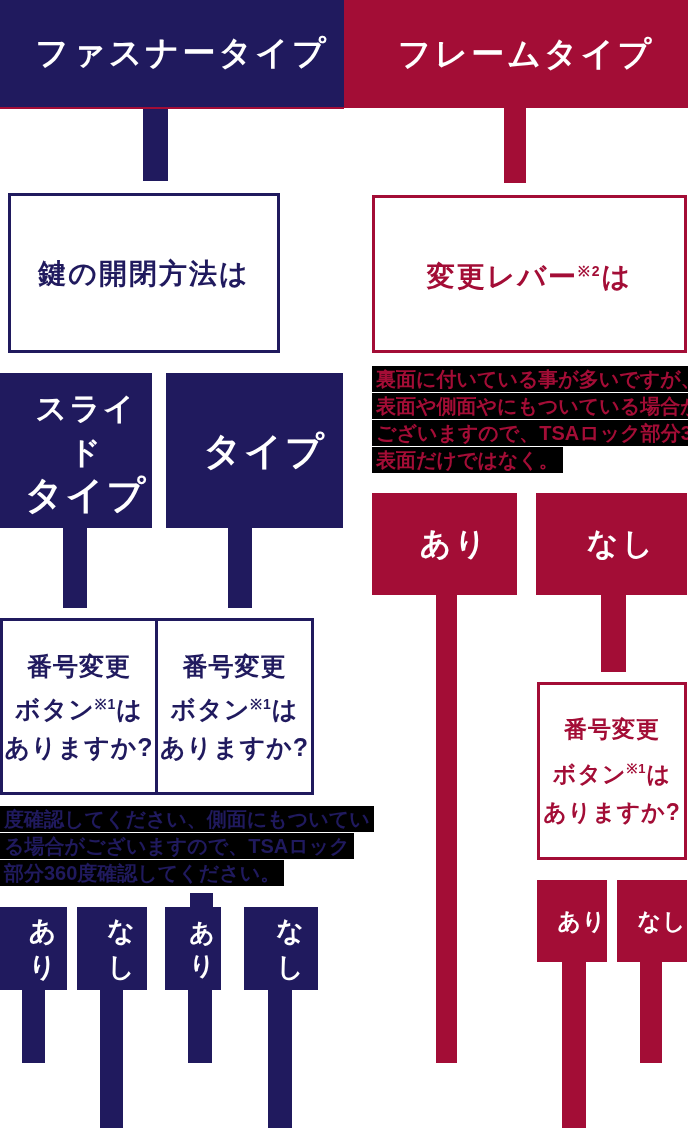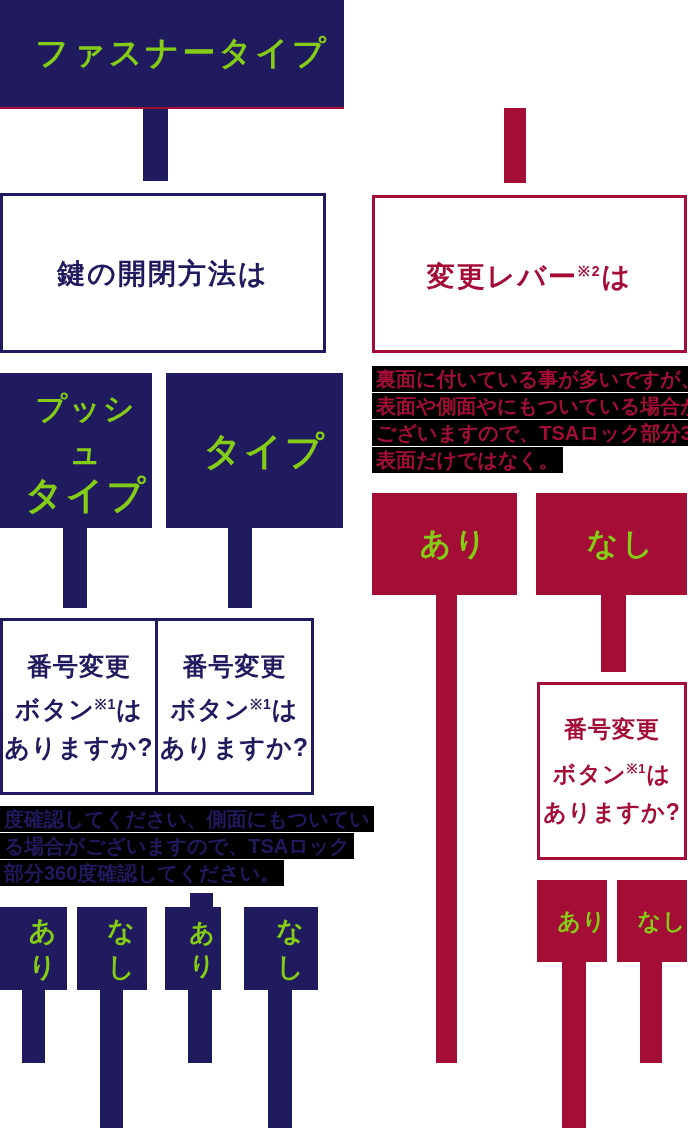--- a/index.html
+++ b/index.html
@@ -5,21 +5,21 @@
   html,body{margin:0;padding:0;background:#ffffff;}
   #canvas{
     position:relative;width:688px;height:1128px;background:#ffffff;overflow:hidden;
     font-family:"Liberation Sans", sans-serif;
   }
   .abs{position:absolute;box-sizing:border-box;}
   .navy-bg{background:#201a5e;}
   .crim-bg{background:#a30d36;}
   .navy-tx{color:#201a5e;}
   .crim-tx{color:#a30d36;}
-  .white-tx{color:#84cc16;padding-left:20px;}
+  .white-tx{color:#ffffff;padding-left:20px;}
   .center{display:flex;flex-direction:column;justify-content:center;align-items:center;text-align:center;}
   .hdr{font-size:33px;font-weight:bold;letter-spacing:3px;}
   .qbox{background:#ffffff;border:3px solid;}
   .qbox.navy-q{border-color:#201a5e;}
   .qbox.crim-q{border-color:#a30d36;}
   .qtext{font-size:28px;font-weight:bold;line-height:55px;letter-spacing:2px;}
   .typebox-l1{font-size:31px;font-weight:900;line-height:44px;letter-spacing:2px;}
   .typebox-l2{font-size:38px;font-weight:bold;line-height:40px;letter-spacing:2px;}
   .numq-line{font-size:25px;font-weight:bold;line-height:38px;letter-spacing:1px;}
   .numq-line-sm{font-size:23px;font-weight:bold;line-height:39px;letter-spacing:1px;}
@@ -40,26 +40,26 @@
 
 <div id="canvas">
 
   <div class="abs navy-bg center hdr white-tx" style="left:0;top:0;width:344px;height:107px;">
     <span>ファスナータイプ</span>
   </div>
   <div class="abs crim-bg" style="left:0;top:107px;width:344px;height:2px;"></div>
 
   <div class="abs navy-bg" style="left:143px;top:109px;width:25px;height:72px;"></div>
 
-  <div class="abs qbox navy-q center" style="left:0;top:193px;width:326px;height:160px;">
+  <div class="abs qbox navy-q center" style="left:8px;top:193px;width:272px;height:160px;">
     <span class="qtext navy-tx">鍵の開閉方法は</span>
   </div>
 
   <div class="abs navy-bg center white-tx" style="left:0;top:373px;width:152px;height:155px;">
-    <span class="typebox-l1">プッシュ</span>
+    <span class="typebox-l1">スライド</span>
     <span class="typebox-l2">タイプ</span>
   </div>
 
   <div class="abs navy-bg center white-tx" style="left:166px;top:373px;width:177px;height:155px;">
     <span class="typebox-l2">タイプ</span>
   </div>
 
   <div class="abs navy-bg" style="left:63px;top:528px;width:24px;height:80px;"></div>
   <div class="abs navy-bg" style="left:228px;top:528px;width:24px;height:80px;"></div>
 
@@ -96,20 +96,23 @@
   </div>
   <div class="abs navy-bg center white-tx ans-l" style="left:244px;top:907px;width:74px;height:83px;">
     <span>なし</span>
   </div>
 
   <div class="abs navy-bg" style="left:22px;top:990px;width:23px;height:73px;"></div>
   <div class="abs navy-bg" style="left:100px;top:990px;width:23px;height:138px;"></div>
   <div class="abs navy-bg" style="left:188px;top:990px;width:24px;height:73px;"></div>
   <div class="abs navy-bg" style="left:268px;top:990px;width:24px;height:138px;"></div>
 
+  <div class="abs crim-bg center hdr white-tx" style="left:344px;top:0;width:344px;height:108px;">
+    <span>フレームタイプ</span>
+  </div>
 
   <div class="abs crim-bg" style="left:504px;top:108px;width:22px;height:75px;"></div>
 
   <div class="abs qbox crim-q center" style="left:372px;top:195px;width:315px;height:158px;">
     <span class="qtext crim-tx"><span>変更レバー</span><span class="sup">※2</span><span>は</span></span>
   </div>
 
   <div class="abs note" style="left:372px;top:366px;width:316px;">
     <span class="ln crim-tx">裏面に付いている事が多いですが、</span><br>
     <span class="ln crim-tx">表面や側面やにもついている場合が</span><br>

